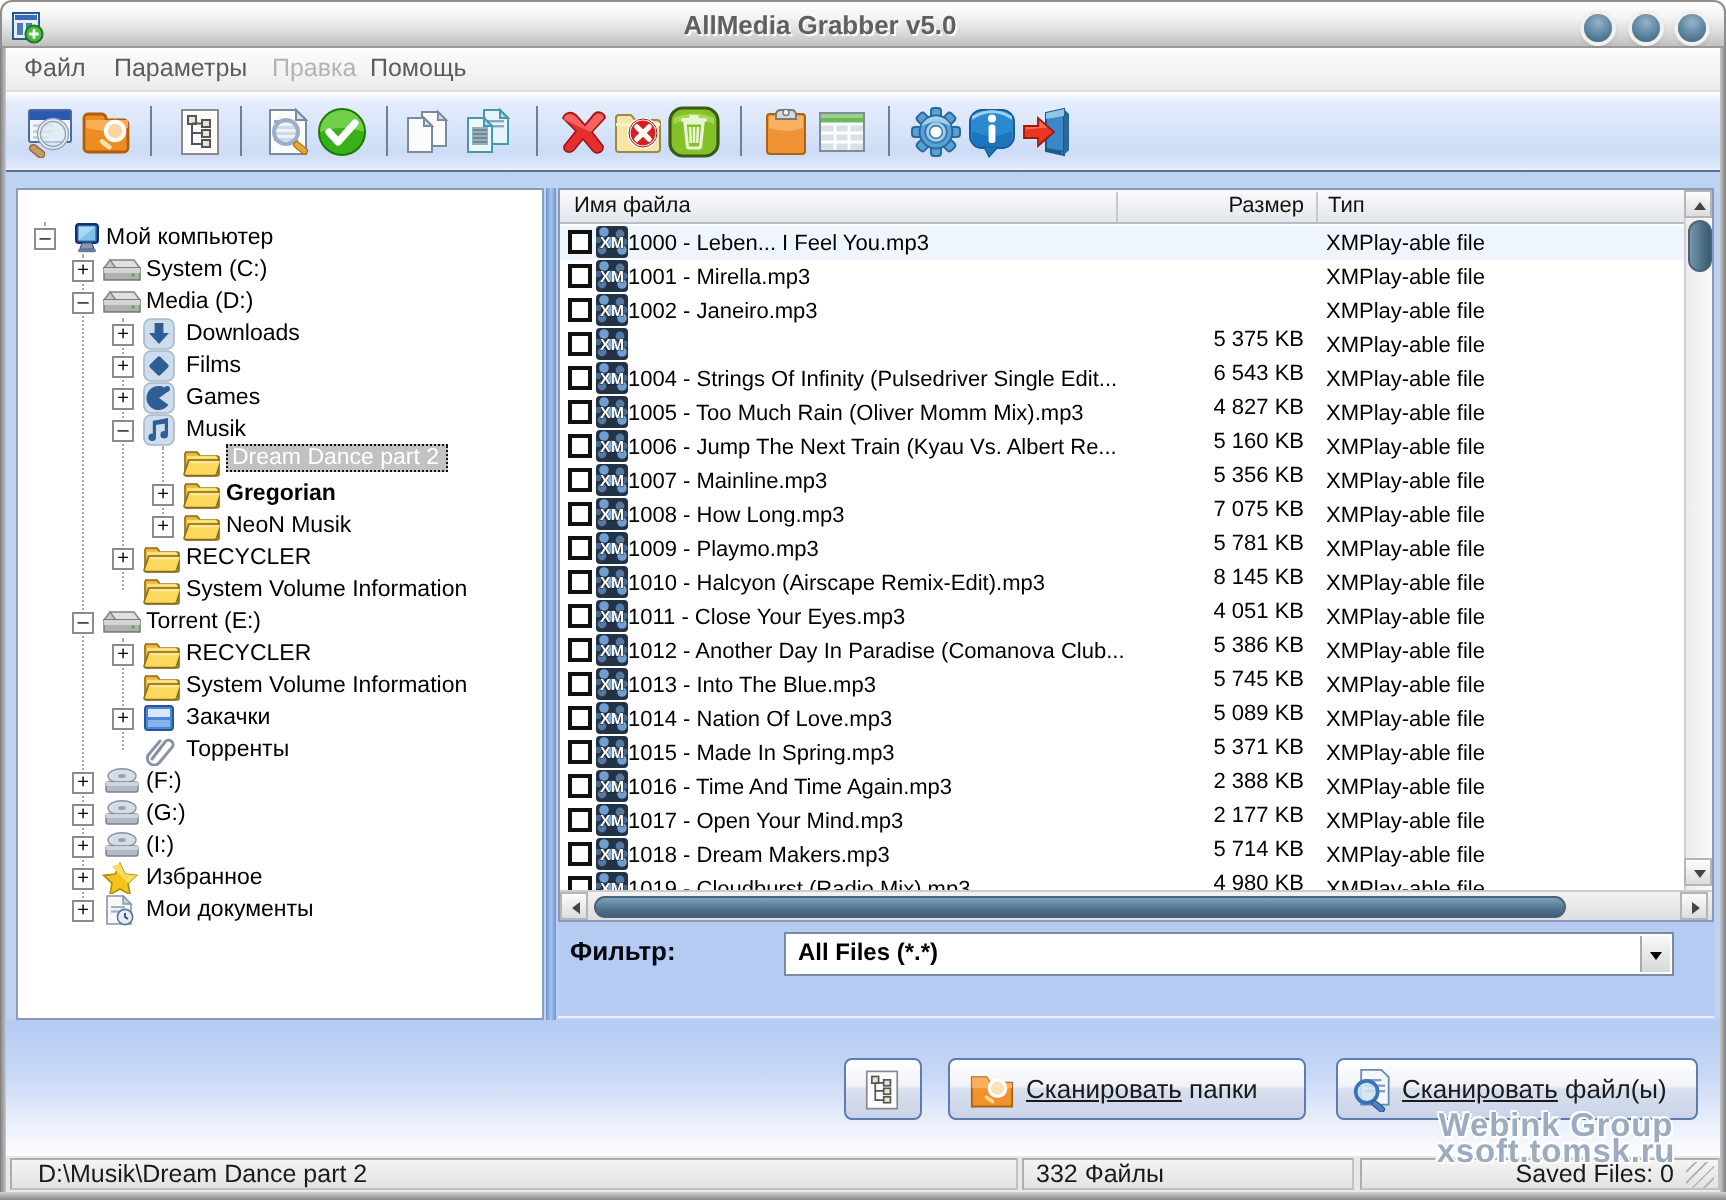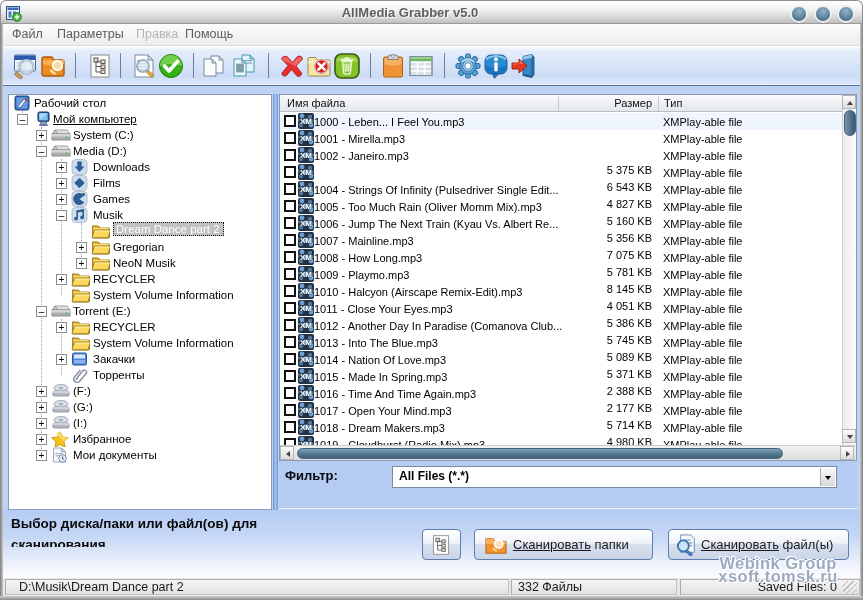--- a/index.html
+++ b/index.html
@@ -264,39 +264,30 @@
 <path d="M2.7 10.5 h7 v-3.3 l4 3.5 -11 1 z" fill="#f87858" opacity="0.85"></path>
 </svg></div>
 </div>
 <div class="abs" id="mainbg"></div>
 <div class="abs" id="treepanel">
 <div class="dotv" style="left:13px; top:16px; height:8px;"></div>
 <div class="dotv" style="left:32px; top:32px; height:328px;"></div>
 <div class="dotv" style="left:52px; top:64px; height:136px;"></div>
 <div class="dotv" style="left:72px; top:128px; height:40px;"></div>
 <div class="dotv" style="left:52px; top:224px; height:56px;"></div>
-<div class="trow" style="left:0; top:0px; width:262px;">
-      <div class="ticon" style="left:5px;"><svg width="17" height="16" viewBox="0 0 17 16">
-<rect x="1" y="1" width="14" height="14" rx="2" fill="#3a70c8" stroke="#1a3a78"></rect>
-<rect x="2.5" y="2.5" width="11" height="11" rx="1" fill="#6a9ae0"></rect>
-<path d="M4 11 l6-7 3 0 -6 8 -3 1 z" fill="#e8f0fa" stroke="#2a5088" stroke-width="0.7"></path>
-<path d="M11 4 l2 2" stroke="#c83818" stroke-width="1.6"></path>
-</svg></div>
-      <span class="tlabel" style="left:25px;">Рабочий стол</span>
-    </div>
 <div class="trow" style="left:0; top:16px; width:262px;">
       <div class="tbox" style="left:8px;">–</div>
       <div class="ticon" style="left:26px;"><svg width="17" height="16" viewBox="0 0 17 16">
 <rect x="3" y="1" width="11" height="9.5" rx="1.5" fill="#2858a8" stroke="#14306a"></rect>
 <rect x="4.3" y="2.3" width="8.4" height="7" fill="#7ec2ea"></rect>
 <path d="M4.3 2.3 l8.4 0 -8.4 7 z" fill="#a8daf4"></path>
 <path d="M6 10.5 l5 0 1 3 -7 0 z" fill="#8898b8" stroke="#4a5a7a" stroke-width="0.6"></path>
 <rect x="4" y="13.5" width="9" height="1.6" rx="0.8" fill="#6878a0"></rect>
 </svg></div>
-      <span class="tlabel" style="left:44px;text-decoration:underline;">Мой компьютер</span>
+      <span class="tlabel" style="left:44px;">Мой компьютер</span>
     </div>
 <div class="trow" style="left:0; top:32px; width:262px;">
       <div class="tbox" style="left:27px;">+</div>
       <div class="ticon" style="left:42px;"><svg width="20" height="16" viewBox="0 0 20 16">
 <path d="M4 3 l12 0 3 4 -15 0 z" fill="#e0e0e0" stroke="#808080" stroke-width="0.7"></path>
 <path d="M1 7 l3 -4 3 4 z" fill="#c8c8c8" stroke="#808080" stroke-width="0.7"></path>
 <rect x="1" y="7" width="18" height="6" fill="#b0b0b0" stroke="#707070" stroke-width="0.7"></rect>
 <rect x="1" y="7" width="18" height="2.5" fill="#d4d4d4"></rect>
 <circle cx="15.5" cy="10.5" r="0.9" fill="#40c040"></circle>
 </svg></div>
@@ -359,21 +350,21 @@
       <span class="tlabel sel" style="left:104px;">Dream Dance part 2</span>
     </div>
 <div class="trow" style="left:0; top:144px; width:262px;">
       <div class="tbox" style="left:67px;">+</div>
       <div class="ticon" style="left:82px;"><svg width="19" height="16" viewBox="0 0 19 16">
 <path d="M1.5 3 h6 l1.5 2 h8.5 a1 1 0 0 1 1 1 v8 a1 1 0 0 1 -1 1 h-15 a1 1 0 0 1 -1 -1 v-10 a1 1 0 0 1 1 -1 z" fill="#e8b93c" stroke="#8a6a14" stroke-width="0.8"></path>
 <path d="M2 6.5 h15.5 v-0.8 a0.8 0.8 0 0 0 -0.8 -0.8 h-14 z" fill="#fbe07a"></path>
 <path d="M1 14 l2.5 -7 h15 a0.8 0.8 0 0 1 .8 1 l-2 6 a1 1 0 0 1 -1 .8 h-14.5 a0.8 0.8 0 0 1 -0.8 -0.8 z" fill="#fcd95e" stroke="#8a6a14" stroke-width="0.8"></path>
 <path d="M3.8 7.6 h14.6 l-0.3 1 h-14.6 z" fill="#fdeca0"></path>
 </svg></div>
-      <span class="tlabel" style="left:104px;">Gregorian</span>
+      <span class="tlabel" style="left:104px;font-weight:bold;">Gregorian</span>
     </div>
 <div class="trow" style="left:0; top:160px; width:262px;">
       <div class="tbox" style="left:67px;">+</div>
       <div class="ticon" style="left:82px;"><svg width="19" height="16" viewBox="0 0 19 16">
 <path d="M1.5 3 h6 l1.5 2 h8.5 a1 1 0 0 1 1 1 v8 a1 1 0 0 1 -1 1 h-15 a1 1 0 0 1 -1 -1 v-10 a1 1 0 0 1 1 -1 z" fill="#e8b93c" stroke="#8a6a14" stroke-width="0.8"></path>
 <path d="M2 6.5 h15.5 v-0.8 a0.8 0.8 0 0 0 -0.8 -0.8 h-14 z" fill="#fbe07a"></path>
 <path d="M1 14 l2.5 -7 h15 a0.8 0.8 0 0 1 .8 1 l-2 6 a1 1 0 0 1 -1 .8 h-14.5 a0.8 0.8 0 0 1 -0.8 -0.8 z" fill="#fcd95e" stroke="#8a6a14" stroke-width="0.8"></path>
 <path d="M3.8 7.6 h14.6 l-0.3 1 h-14.6 z" fill="#fdeca0"></path>
 </svg></div>
       <span class="tlabel" style="left:104px;">NeoN Musik</span>
@@ -865,21 +856,20 @@
   <div id="filterlabel">Фильтр:</div>
   <div id="combo">
     <div id="combo-text">All Files (*.*)</div>
     <div id="combo-btn">
         <div id="combo-arrow"></div>
       </div>
   </div>
 </div>
 
 <div class="abs" id="bottompanel">
-  <div id="bottomlabel">Выбор диска/паки или файл(ов) для сканирования</div>
   <div class="bbtn" id="bbtn-small">
       <span class="ic" style="left:7px;"><svg width="22" height="22" viewBox="0 0 26 26">
 <rect x="4" y="2" width="18" height="22" fill="#fdfdfd" stroke="#8a8a8a"></rect>
 <rect x="7" y="5" width="4" height="4" fill="#e8e4d0" stroke="#555"></rect>
 <rect x="14" y="7" width="4" height="3.5" fill="#e8e4d0" stroke="#555"></rect>
 <rect x="14" y="12" width="4" height="3.5" fill="#e8e4d0" stroke="#555"></rect>
 <rect x="14" y="17" width="4" height="3.5" fill="#e8e4d0" stroke="#555"></rect>
 <path d="M9 9 l0 10 5 0 M9 13.5 l5 0 M9 8.8 l5 0" stroke="#555" fill="none"></path>
 </svg></span>
     </div>

